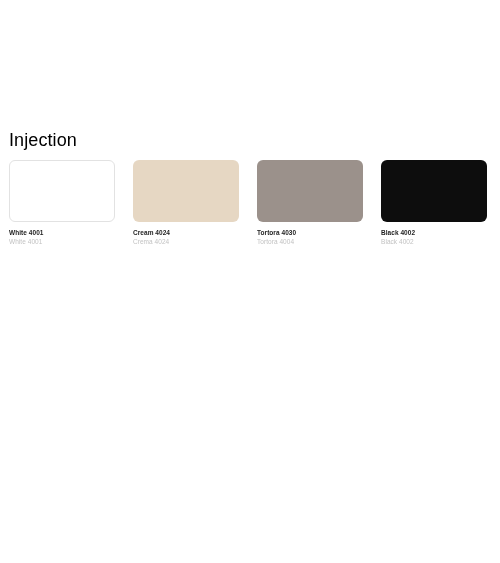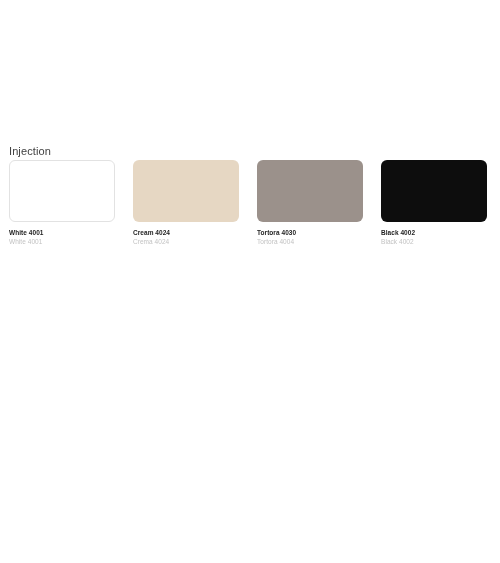--- a/index.html
+++ b/index.html
@@ -19,24 +19,24 @@
     position: relative;
     width: 500px;
     height: 563px;
     box-sizing: border-box;
   }
 
   
   .section-title {
     position: absolute;
     left: 9px;
-    top: 133px;
-    font-size: 11px;
+    top: 116px;
+    font-size: 18px;
     font-weight: 400;
-    color: #404040;
+    color: #000000;
     letter-spacing: 0.1px;
     line-height: 18px;
     white-space: nowrap;
   }
 
   
   .swatch-row {
     position: absolute;
     left: 9px;
     top: 160px;

